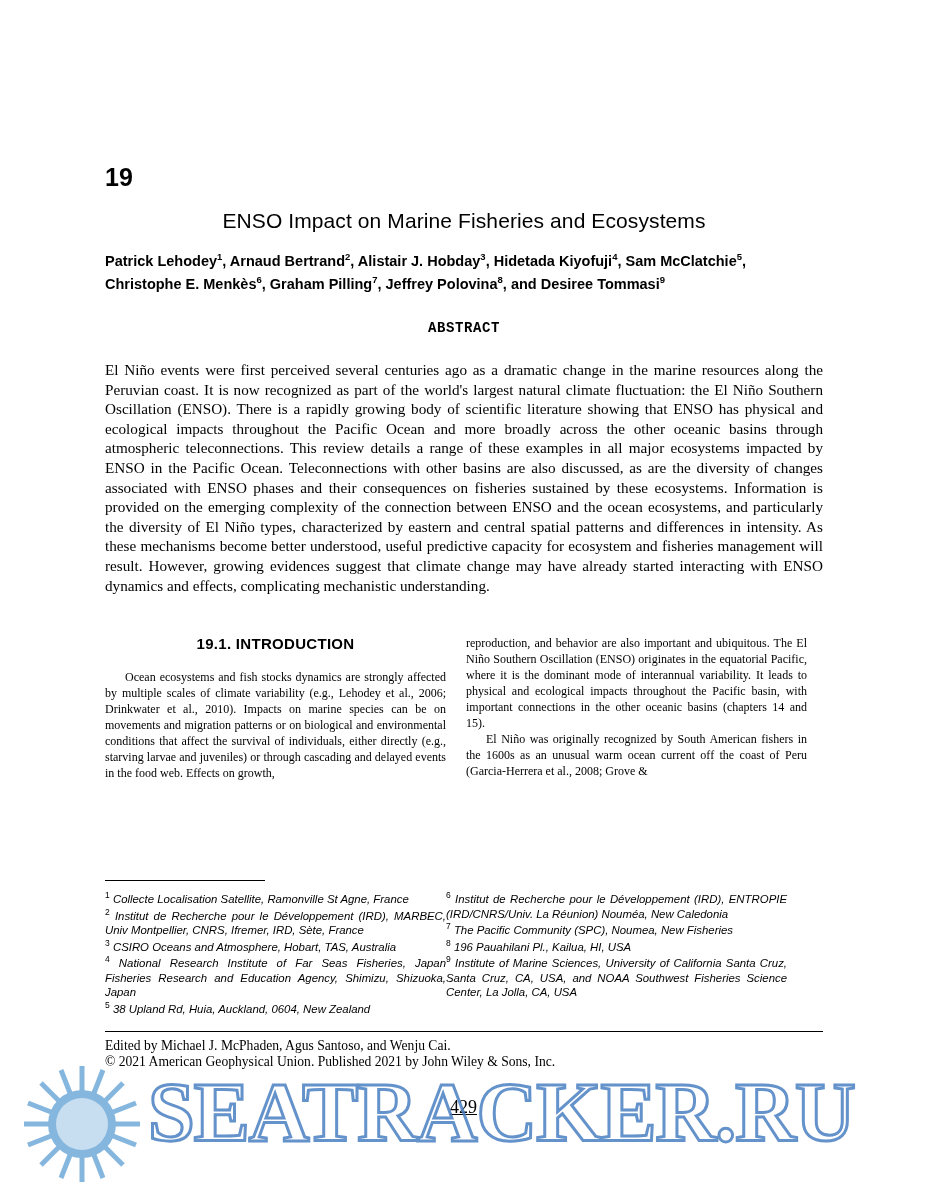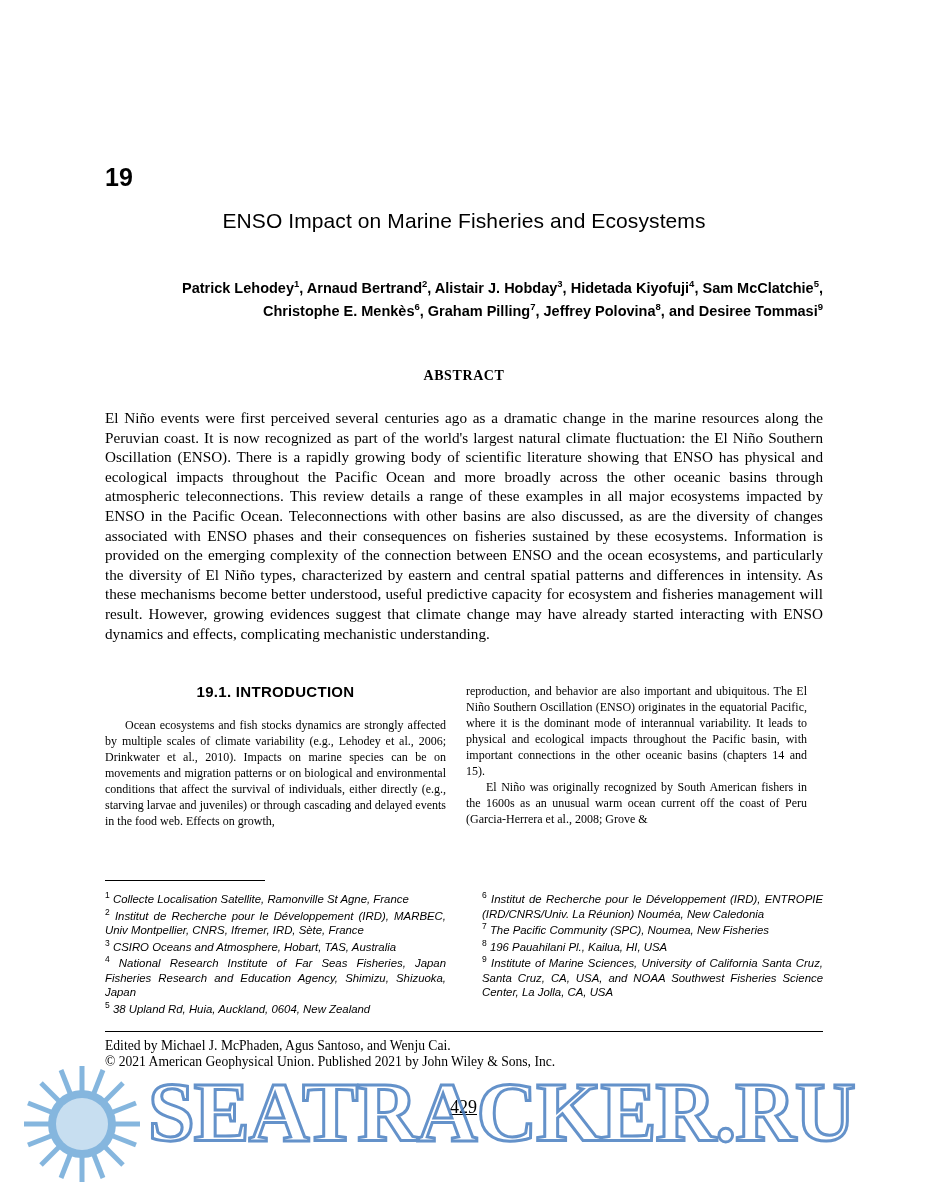--- a/index.html
+++ b/index.html
@@ -37,39 +37,39 @@
   }
   .chapter-title {
     text-align: center;
     font-family: "Liberation Sans", sans-serif;
     font-size: 21px;
     font-weight: 400;
     margin-top: 17px;
     letter-spacing: 0.1px;
   }
   .authors {
-    text-align: right;
+    text-align: left;
     font-family: "Liberation Sans", sans-serif;
     font-weight: bold;
     font-size: 14.5px;
     line-height: 23px;
-    margin-top: 44px;
+    margin-top: 17px;
   }
   .authors sup {
     font-size: 9.5px;
     vertical-align: super;
     line-height: 0;
   }
   .abstract-heading {
     text-align: center;
-    font-family: Liberation Serif, serif;
+    font-family: Liberation Mono, monospace;
     font-weight: bold;
     font-size: 14px;
     letter-spacing: 0.6px;
-    margin-top: 45px;
+    margin-top: 24px;
   }
   .abstract-body {
     margin-top: 24px;
     font-size: 15.2px;
     line-height: 19.6px;
     text-align: justify;
     hyphens: auto;
   }
   .columns {
     margin-top: 40px;
@@ -107,21 +107,20 @@
     width: 160px;
     height: 1px;
     background: #000;
   }
   .footnotes {
     position: absolute;
     top: 892px;
     left: 105px;
     width: 718px;
     display: flex;
-    gap: 36px;
   }
   .fn-col {
     width: 341px;
     font-family: "Liberation Sans", sans-serif;
     font-style: italic;
     font-size: 11.4px;
     line-height: 14.5px;
     text-align: justify;
   }
   .fn-col div {

